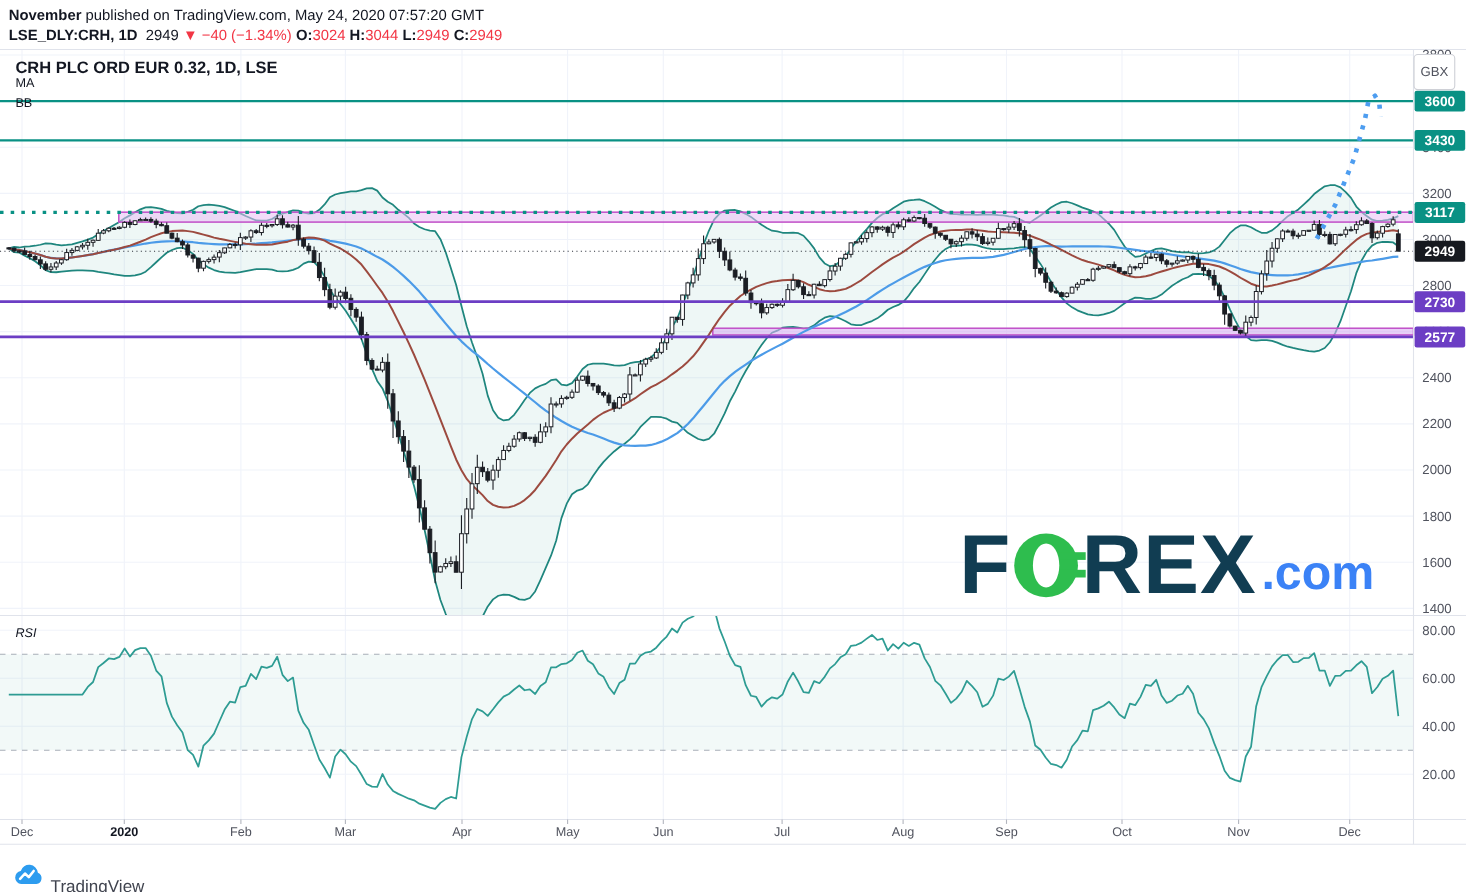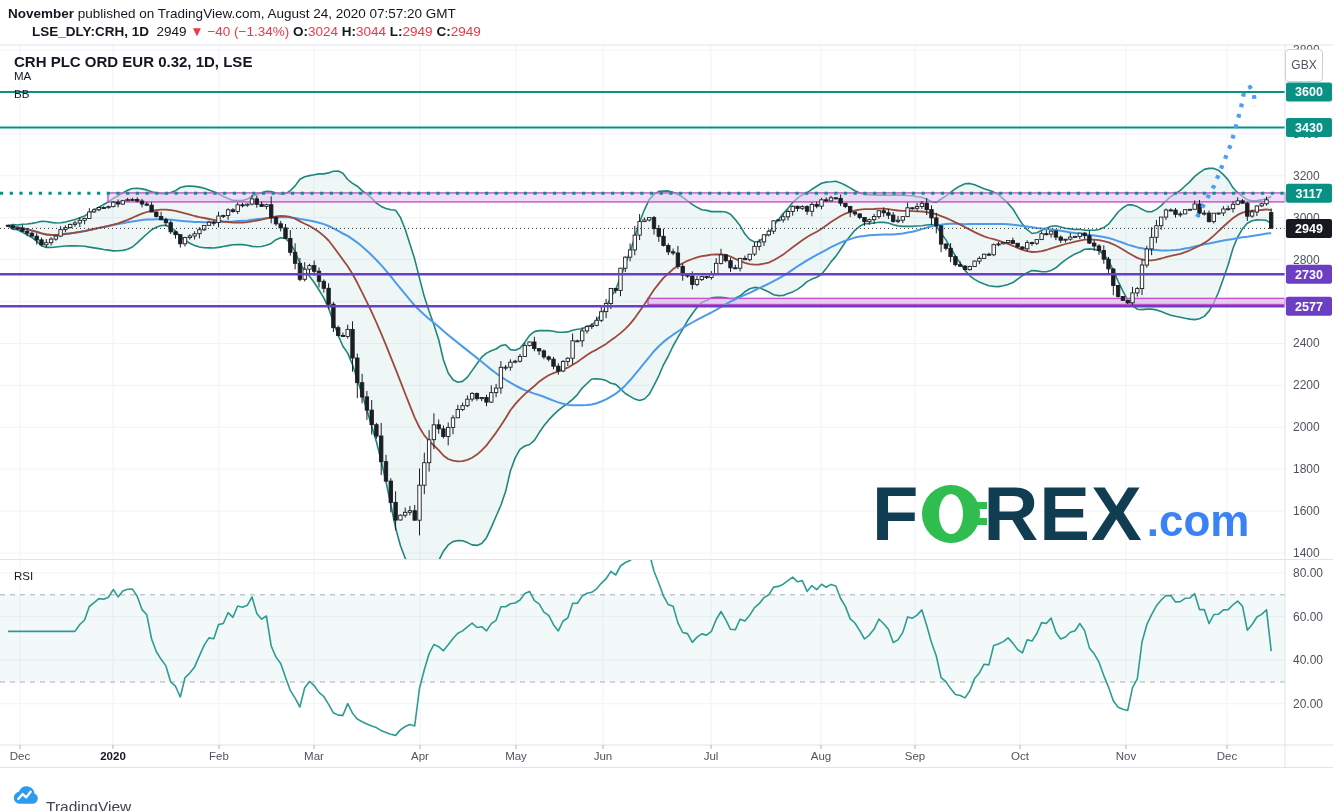--- a/index.html
+++ b/index.html
@@ -2,28 +2,28 @@
 <html><head>
 <meta charset="utf-8">
 <style>
   html,body{margin:0;padding:0;background:#fff;}
   #stage{position:relative;width:1333px;height:811px;background:#fff;overflow:hidden;
          font-family:"Liberation Sans",sans-serif;-webkit-font-smoothing:antialiased;}
   #chart-svg{position:absolute;left:0;top:0;}
   .hdr{position:absolute;left:8px;color:#131722;}
   #hdr1{top:6px;font-size:13.5px;}
   #hdr1 b{font-weight:700;}
-  #hdr2{top:24px;font-size:13.5px;white-space:pre;margin-left:24px;}
+  #hdr2{top:24px;font-size:13.5px;white-space:pre;}
   #hdr2 .b{font-weight:700;color:#131722;}
   #hdr2 .red{color:#F23645;}
   .pane-label{position:absolute;color:#131722;}
   #chart-title{left:14px;top:53px;font-size:15px;font-weight:700;}
   #ma-label{left:14px;top:70px;font-size:11.5px;}
   #bb-label{left:14px;top:88px;font-size:11.5px;}
-  #rsi-label{left:14px;top:570px;font-size:11.5px;}
+  #rsi-label{left:14px;top:570px;font-size:11.5px;font-style:italic;}
   #gbx-btn{position:absolute;left:1285px;top:49px;width:38px;height:33px;border:1px solid #CED0D6;
            border-radius:4px;background:#fff;color:#50535E;font-size:12px;line-height:21px;
            text-align:center;font-family:"Liberation Sans",sans-serif;padding:0;}
   
   #forex{position:absolute;left:872px;top:484px;display:flex;align-items:flex-end;user-select:none;}
   .fx-big{font-size:76px;line-height:60px;font-weight:800;color:#113D52;letter-spacing:1px;}
   #fx-o{position:relative;width:58px;height:58px;margin:0 3px 1px 3px;border-radius:50%;}
   #fx-o .ring{position:absolute;inset:0;border-radius:50%;}
   #fx-o .hole{position:absolute;left:17px;top:9px;width:24px;height:40px;border-radius:50%;background:#fff;}
   #fx-o .bar{position:absolute;height:7px;width:24px;right:-7px;}
@@ -719,21 +719,21 @@
           <text x="1309" y="278.8" text-anchor="middle" font-size="12.5" font-weight="bold" fill="#fff">2730</text>
         </g>
         <g>
           <rect x="1286" y="296.8" width="46" height="19" rx="2" fill="#6C3EC4"></rect>
           <text x="1309" y="310.8" text-anchor="middle" font-size="12.5" font-weight="bold" fill="#fff">2577</text>
         </g>
       </g>
     </svg>
 
   <div id="hdr1" class="hdr">
-    <b>November</b><span> published on TradingView.com, August 24, 2020 07:57:20 GMT</span>
+    <b>November</b><span> published on TradingView.com, May 24, 2020 07:57:20 GMT</span>
   </div>
   <div id="hdr2" class="hdr"><span class="b">LSE_DLY:CRH, 1D</span><span class="">  2949 </span><span class="red">▼ −40 (−1.34%)</span><span class="b"> O:</span><span class="red">3024</span><span class="b"> H:</span><span class="red">3044</span><span class="b"> L:</span><span class="red">2949</span><span class="b"> C:</span><span class="red">2949</span></div>
 
   <div id="chart-title" class="pane-label">CRH PLC ORD EUR 0.32, 1D, LSE</div>
   <div id="ma-label" class="pane-label">MA</div>
   <div id="bb-label" class="pane-label">BB</div>
   <div id="rsi-label" class="pane-label">RSI</div>
 
   <button id="gbx-btn">GBX</button>
 

